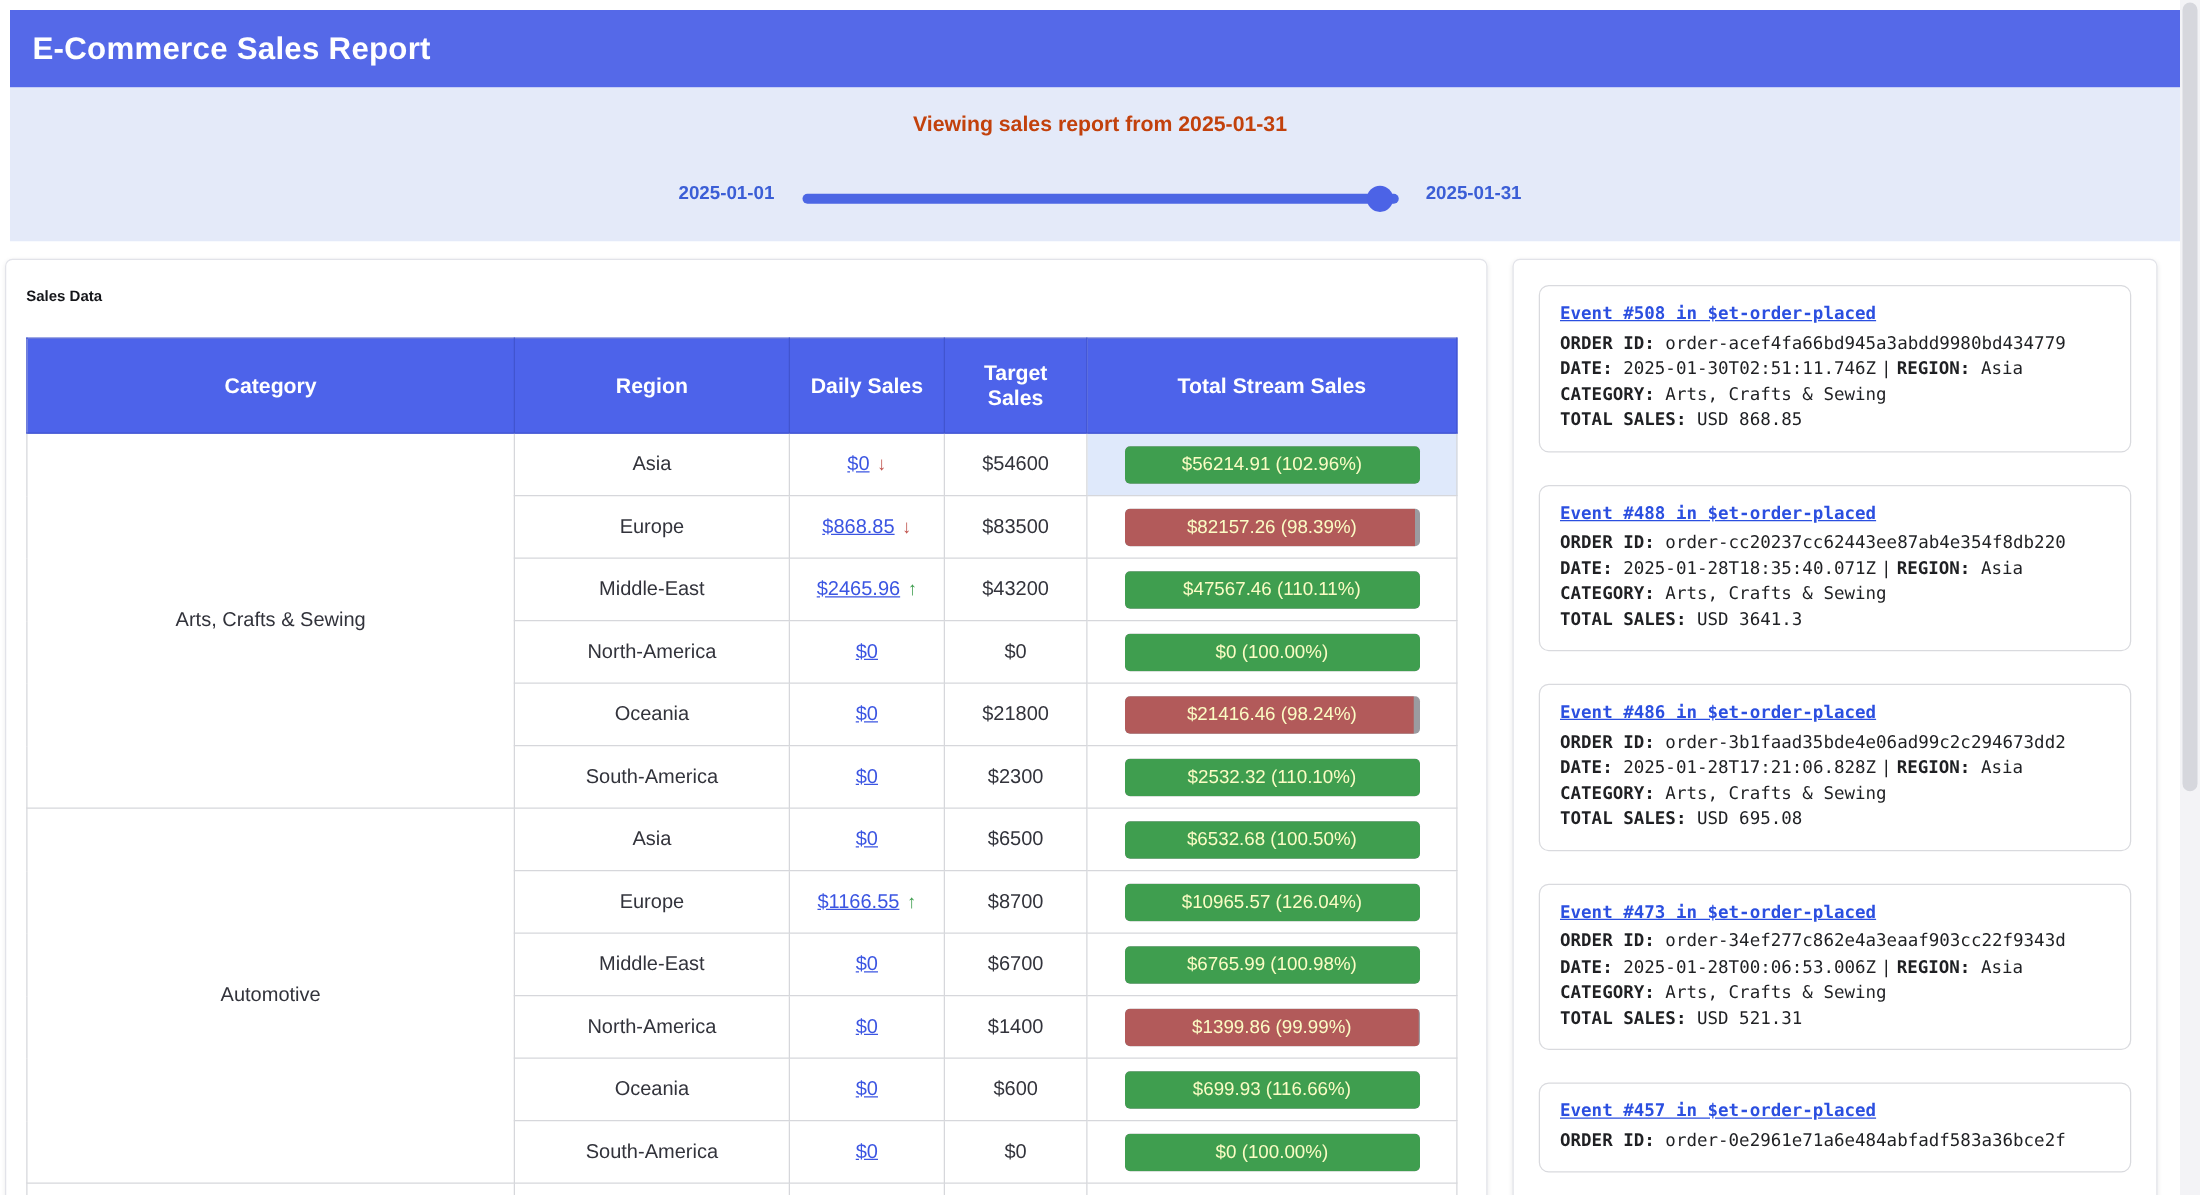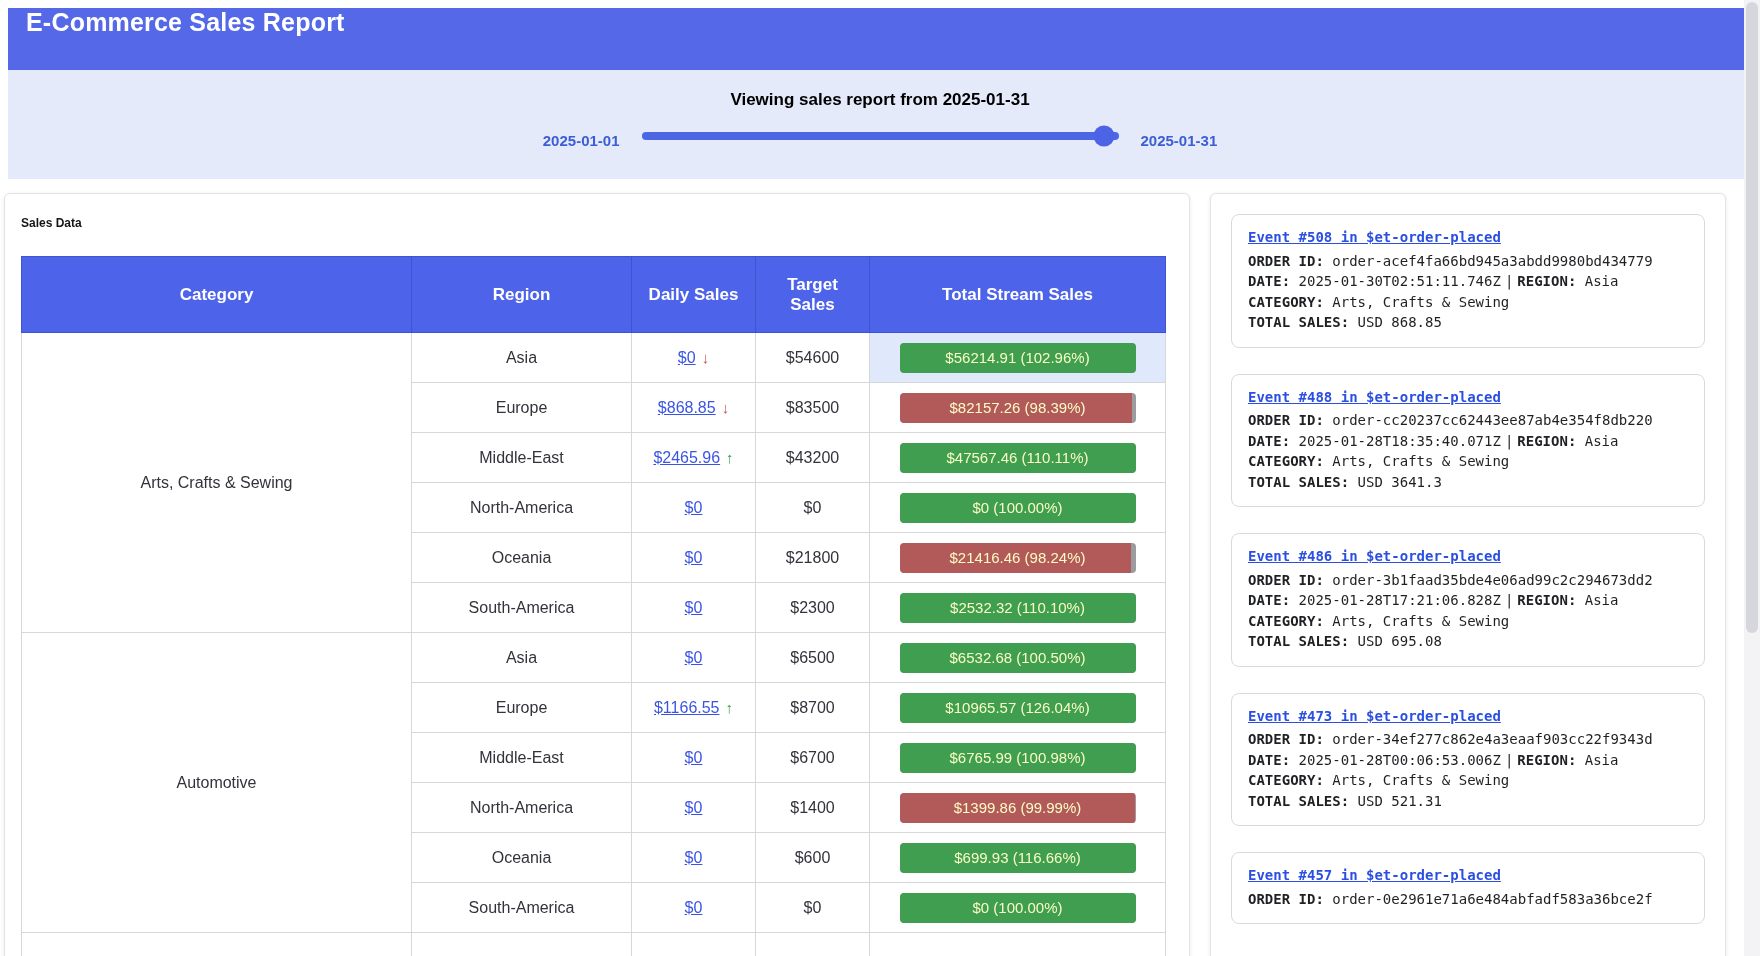--- a/index.html
+++ b/index.html
@@ -8,46 +8,46 @@
     margin: 0; padding: 0;
     overflow: hidden;
     background: #ffffff;
     font-family: "Liberation Sans", "DejaVu Sans", sans-serif;
   }
   
   .app-header {
     margin: 8px 8px 0 8px;
     height: 62px;
     background: #5569e8;
-    display: flex; 
+    display: flex; align-items: center;
     padding-left: 18px;
   }
   .app-header h1 {
     margin: 0;
     color: #ffffff;
     font-size: 25px;
     font-weight: bold;
     letter-spacing: .2px;
   }
   
   .slider-section {
     margin: 0 8px;
     background: #e4eaf9;
     padding: 20px 0 30px 0;
     text-align: center;
   }
   .slider-title {
     font-size: 17px;
     font-weight: bold;
-    color: #000000;
-    margin-bottom: 22px;
+    color: #c2410c;
+    margin-bottom: 36px;
     text-align: center;
   }
   .slider-row {
-    display: flex; justify-content: center; align-items: flex-start;
+    display: flex; justify-content: center; align-items: flex-end;
     gap: 22px;
   }
   .date-label {
     color: #3b5ed6;
     font-weight: bold;
     font-size: 15px;
   }
   .track {
     position: relative;
     width: 477px; height: 8px;

